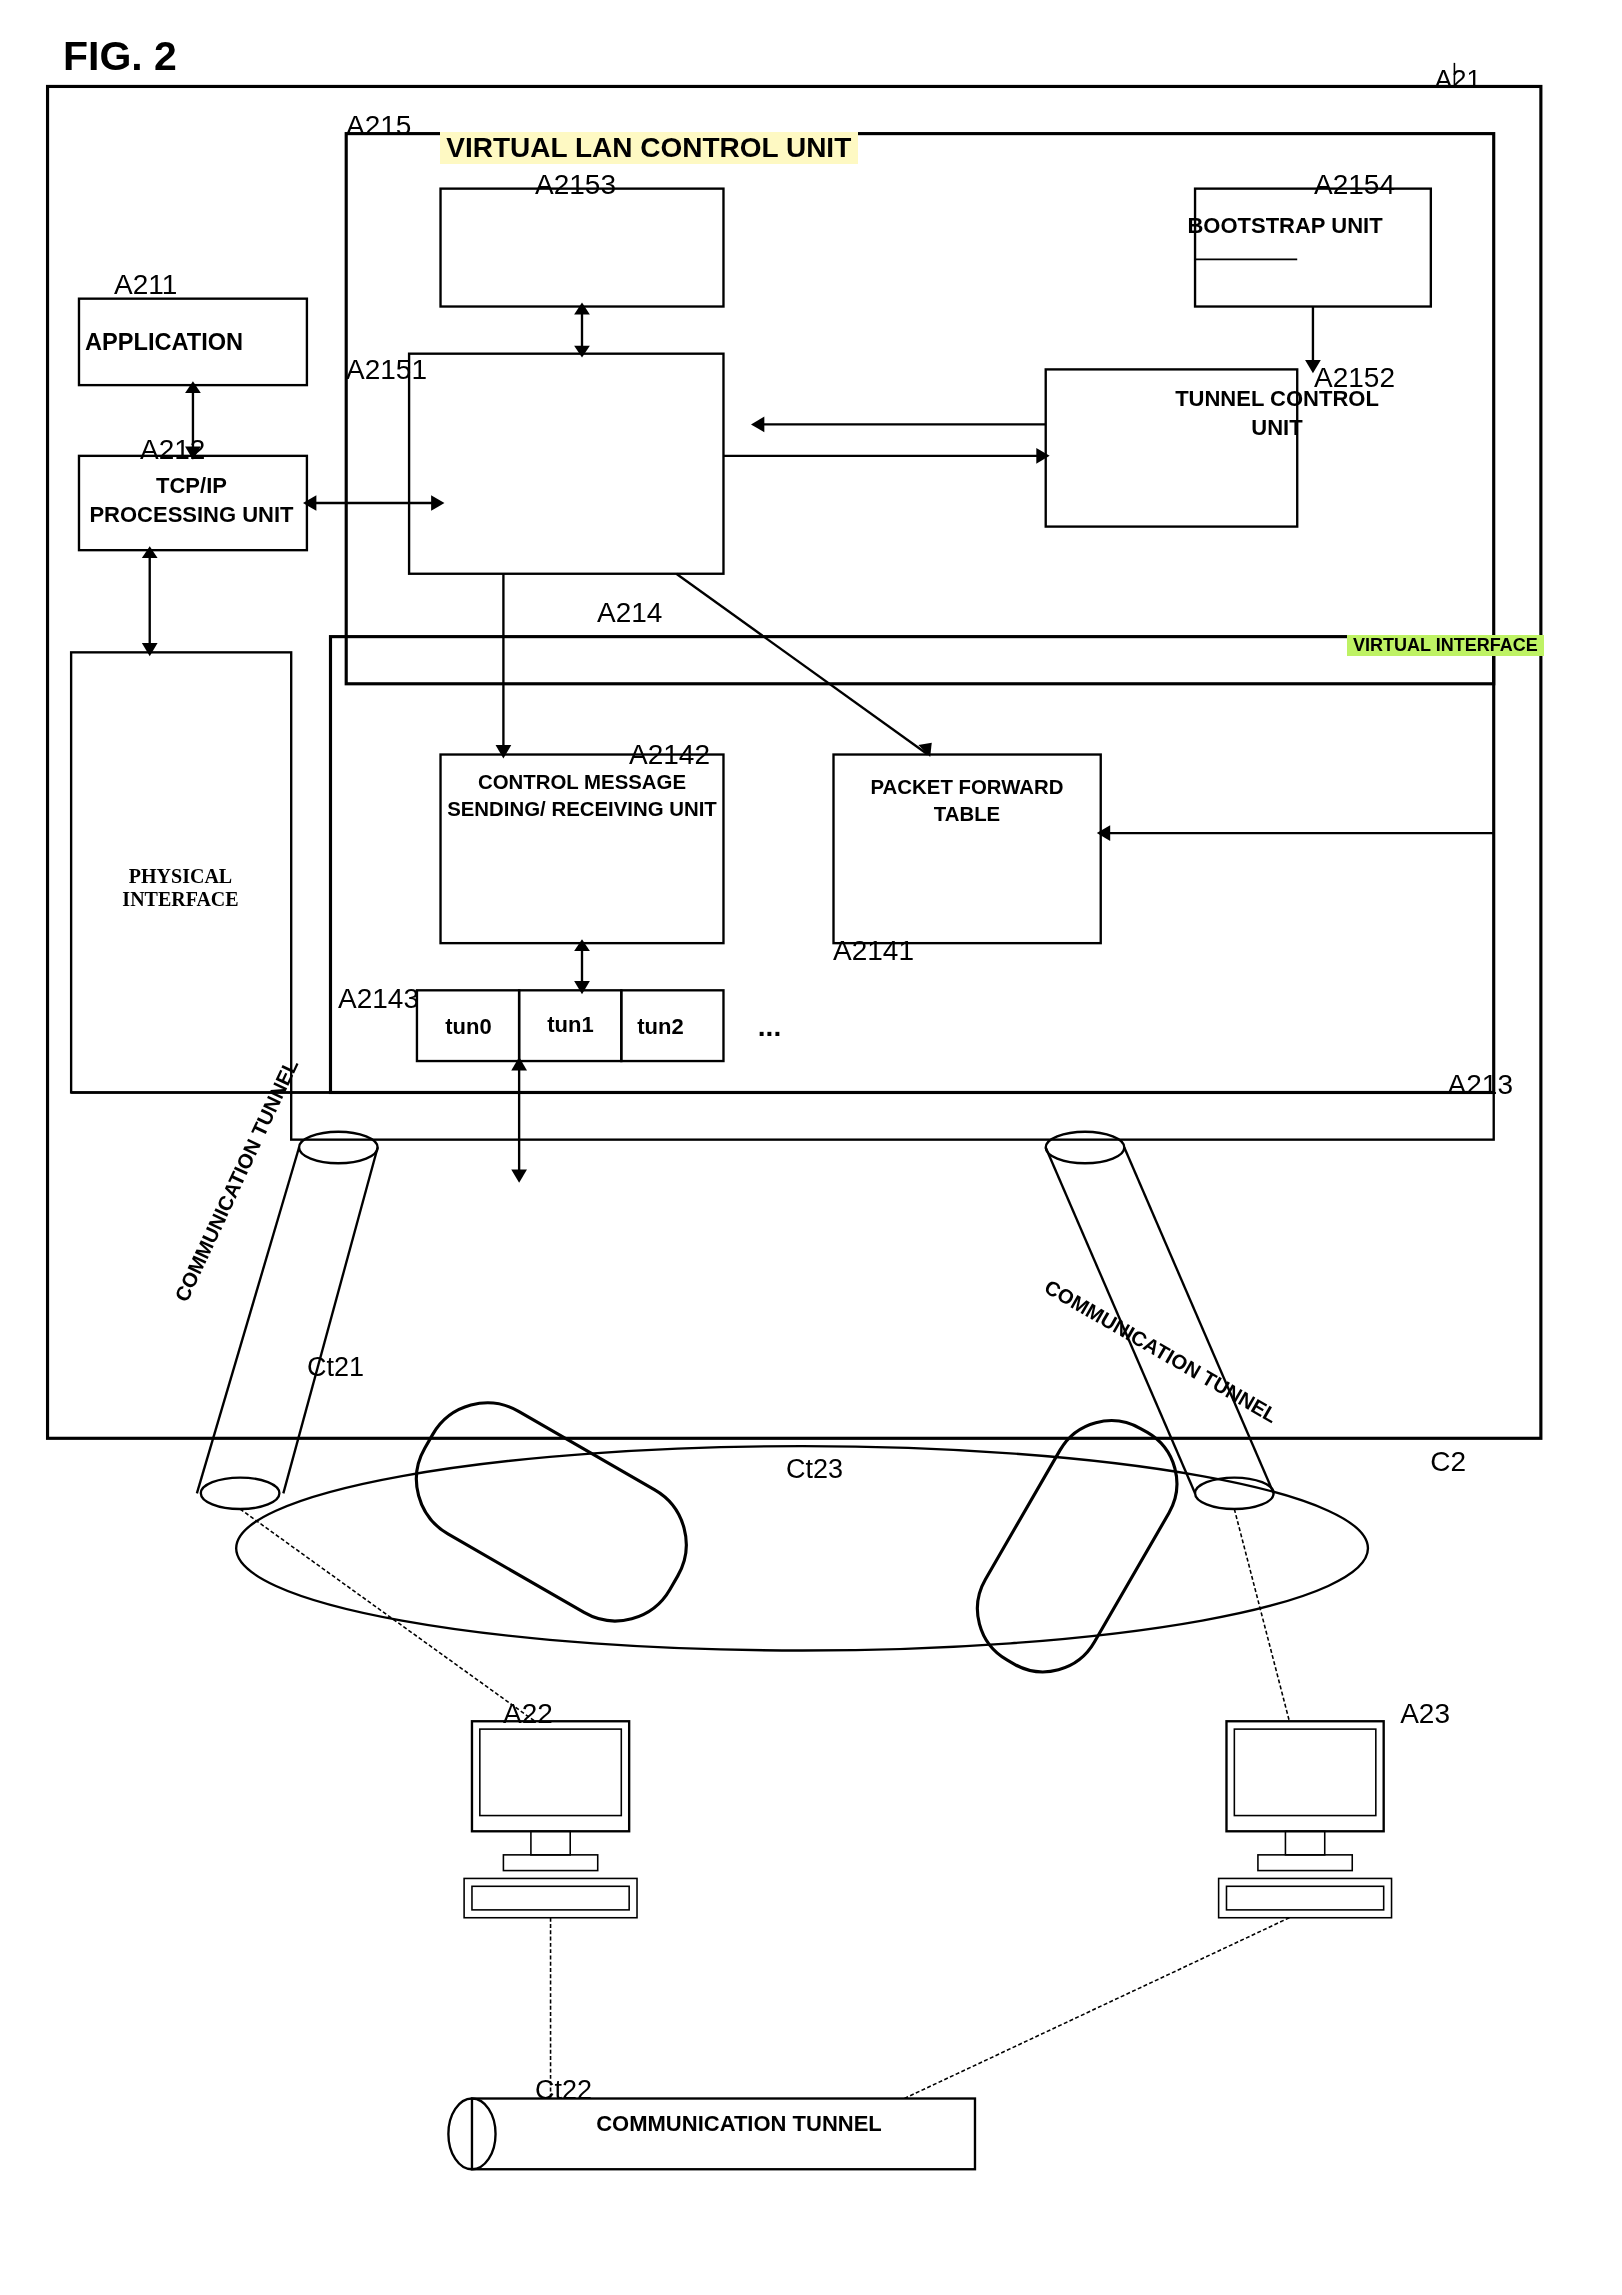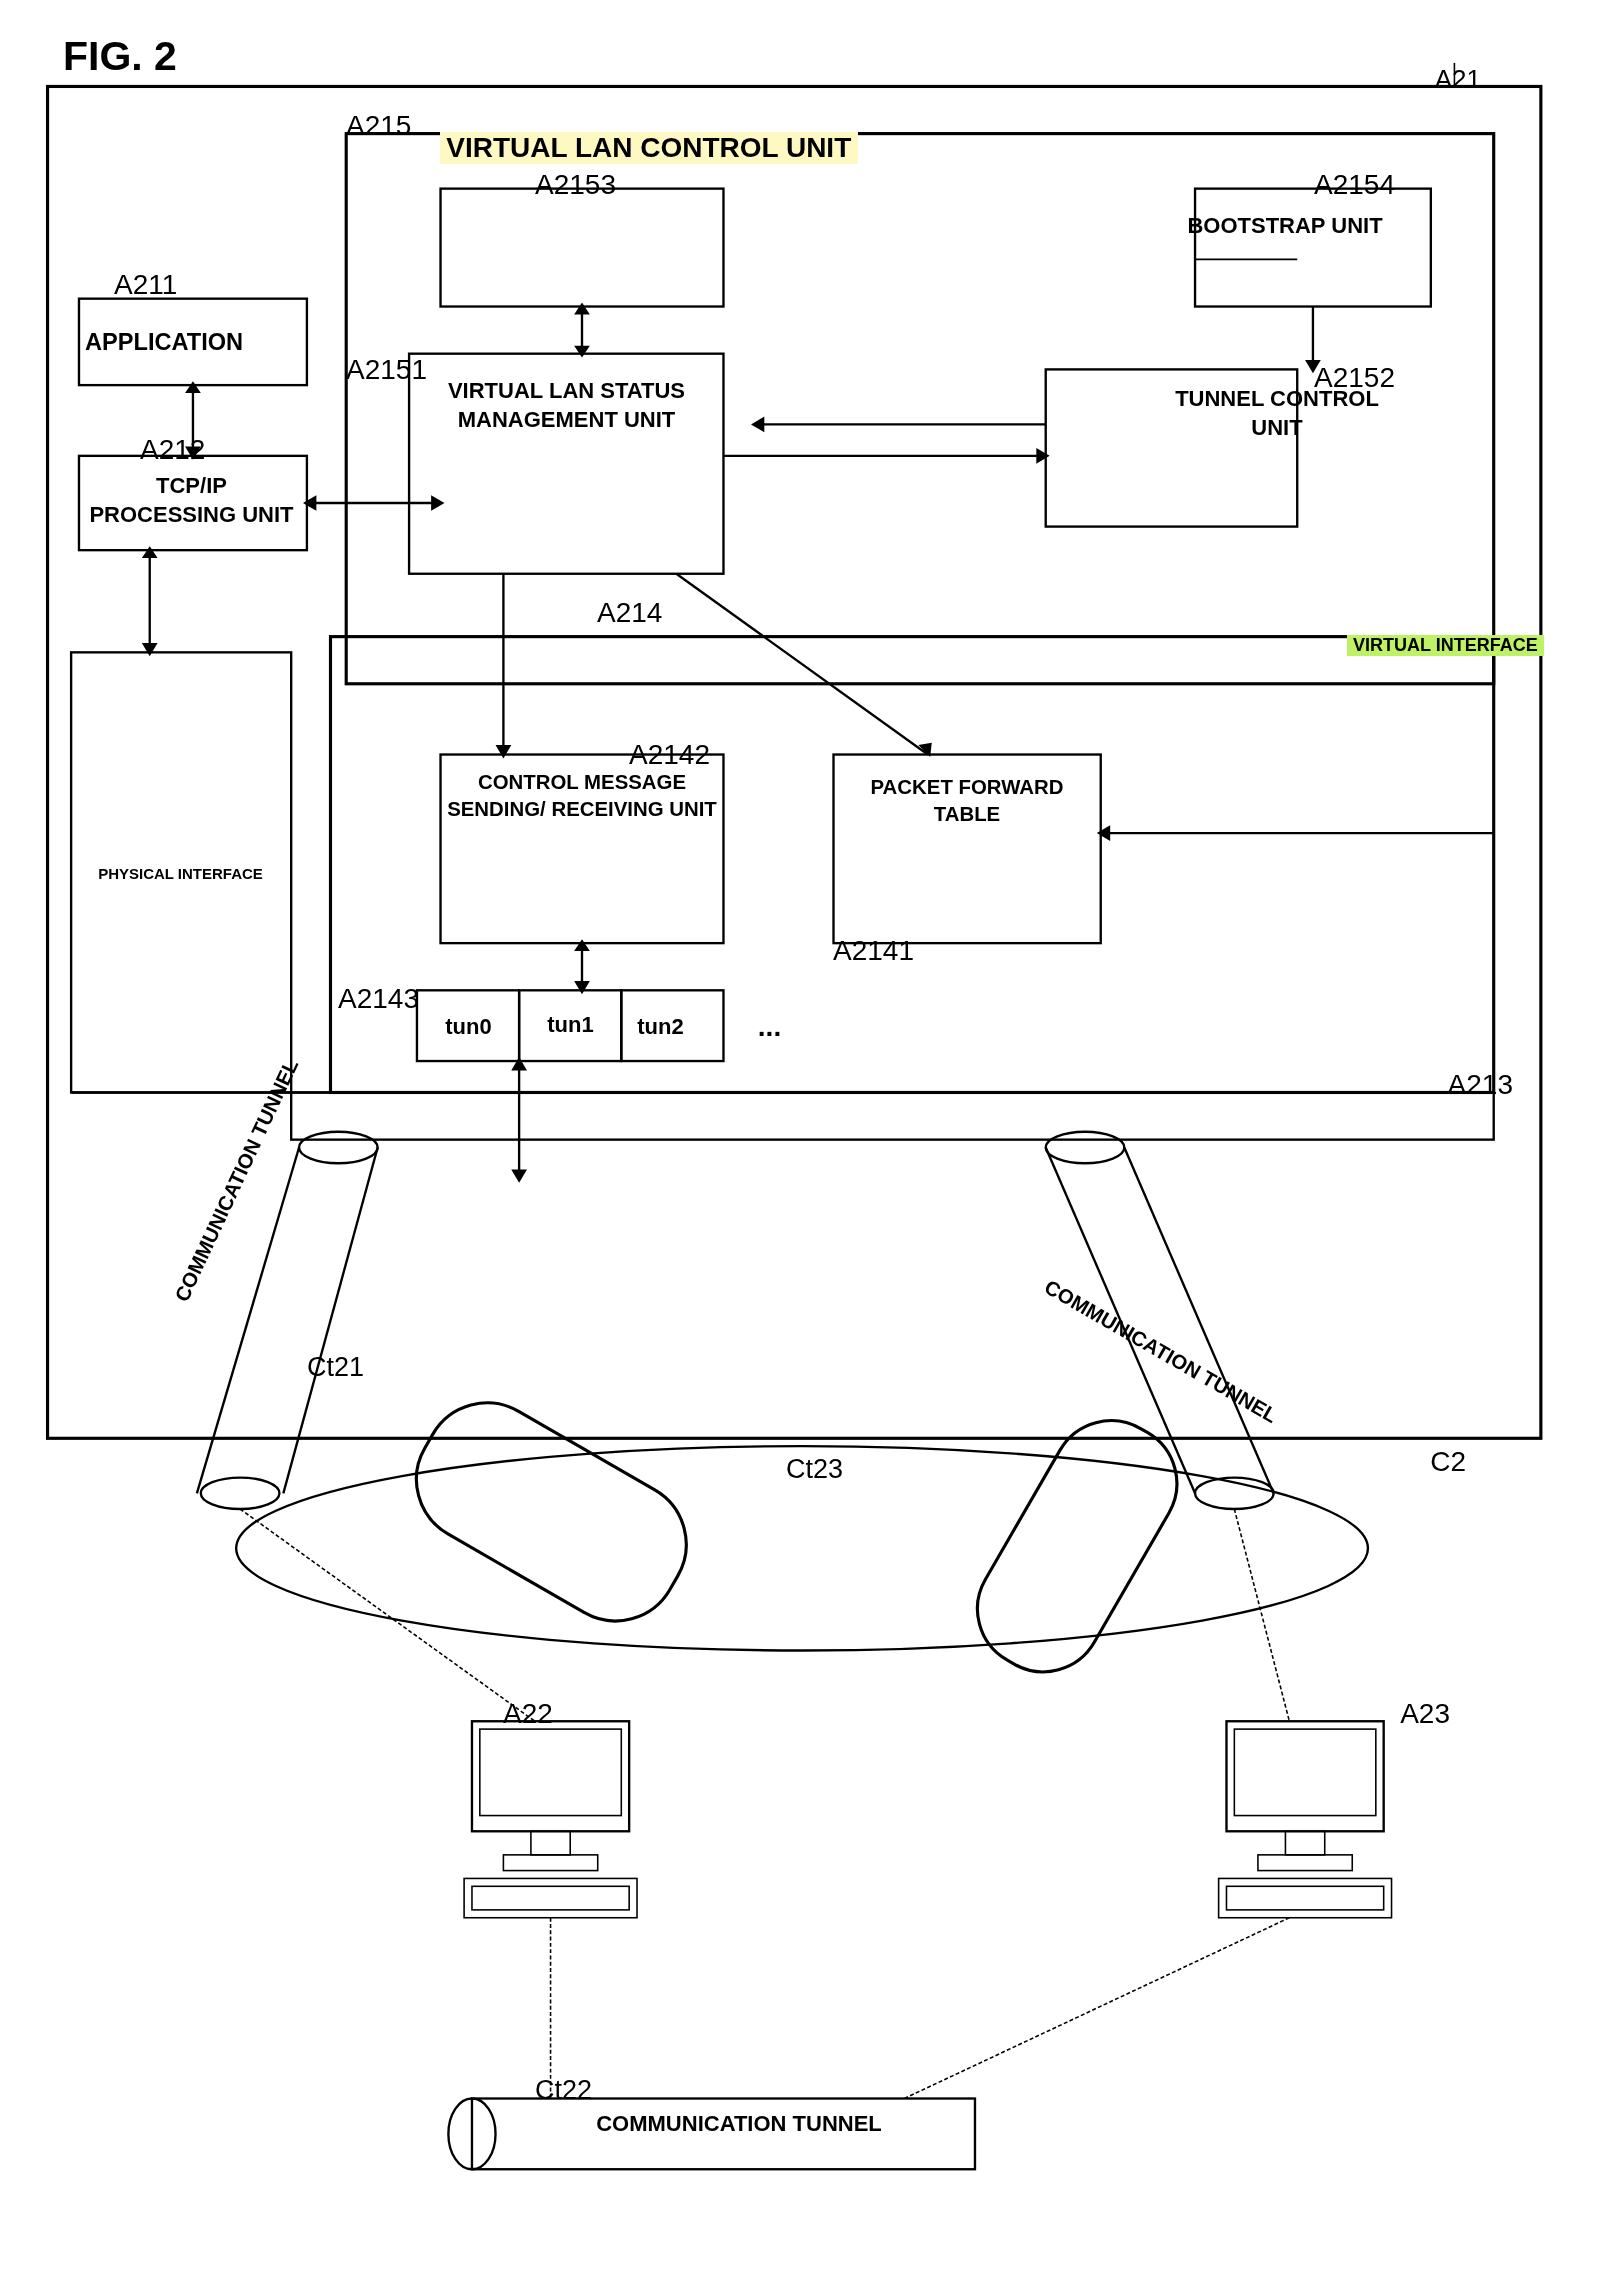--- a/index.html
+++ b/index.html
@@ -213,21 +213,20 @@
 
   <div style="position:absolute; top:169px; left:535px; font-size:28px; font-family:Arial;">A2153</div>
 
   <div style="position:absolute; top:169px; right:228px; font-size:28px; font-family:Arial;">A2154</div>
 
 
   <div style="position:absolute; top:212px; right:228px; width:220px; font-size:22px; font-weight:bold; text-align:center; line-height:1.3;">BOOTSTRAP UNIT</div>
 
   <div style="position:absolute; top:354px; left:346px; font-size:28px; font-family:Arial;">A2151</div>
 
-  <div style="position:absolute; top:377px; left:417px; width:299px; font-size:22px; font-weight:bold; text-align:center; line-height:1.3;">VIRTUAL LAN STATUS MANAGEMENT UNIT</div>
 
   <div style="position:absolute; top:362px; right:228px; font-size:28px; font-family:Arial;">A2152</div>
 
   <div style="position:absolute; top:385px; right:228px; width:236px; font-size:22px; font-weight:bold; text-align:center; line-height:1.3;">TUNNEL CONTROL UNIT</div>
 
   <div style="position:absolute; top:269px; left:114px; font-size:28px; font-family:Arial;">A211</div>
 
   <div style="position:absolute; top:329px; left:85px; width:215px; font-size:23.6px; font-weight:bold; ">APPLICATION</div>
 
   <div style="position:absolute; top:434px; left:140px; font-size:28px; font-family:Arial;">A212</div>
@@ -249,21 +248,21 @@
   <div style="position:absolute; top:983px; left:338px; font-size:28px; font-family:Arial;">A2143</div>
 
   <div style="position:absolute; top:992px; left:418px; width:101px; height:69px; display:flex; align-items:center; justify-content:center; font-size:22px; font-weight:bold;">tun0</div>
 
   <div style="position:absolute; top:992px; left:520px; width:101px; height:66px; display:flex; align-items:center; justify-content:center; font-size:22px; font-weight:bold;">tun1</div>
 
   <div style="position:absolute; top:992px; left:610px; width:101px; height:69px; display:flex; align-items:center; justify-content:center; font-size:22px; font-weight:bold;">tun2</div>
 
   <div style="position:absolute; top:992px; left:730px; width:79px; height:69px; display:flex; align-items:center; justify-content:center; font-size:28px; font-weight:bold;">...</div>
 
-  <div style="position:absolute; top:865px; left:72px; width:217px; font-size:15px; font-weight:bold; text-align:center;">PHYSICAL INTERFACE</div>
+  <div style="position:absolute; top:865px; left:72px; width:217px; font-size:20px; font-weight:bold; text-align:center;font-family:Liberation Serif, serif;">PHYSICAL INTERFACE</div>
 
   <div style="position:absolute; top:1069px; right:110px; font-size:28px; font-family:Arial;">A213</div>
 
   <div style="position:absolute; top:1446px; right:157px; font-size:28px; font-family:Arial;">C2</div>
 
   <div style="position:absolute; top:1352px; left:307px; font-size:27px; font-family:Arial;">Ct21</div>
 
   <div style="position:absolute; top:1289px; left:181px; font-size:20.4px; font-weight:bold; transform:rotate(-65deg); transform-origin:left center; white-space:nowrap;">COMMUNICATION TUNNEL</div>
 
   <div style="position:absolute; top:1454px; left:786px; font-size:27px; font-family:Arial;">Ct23</div>

